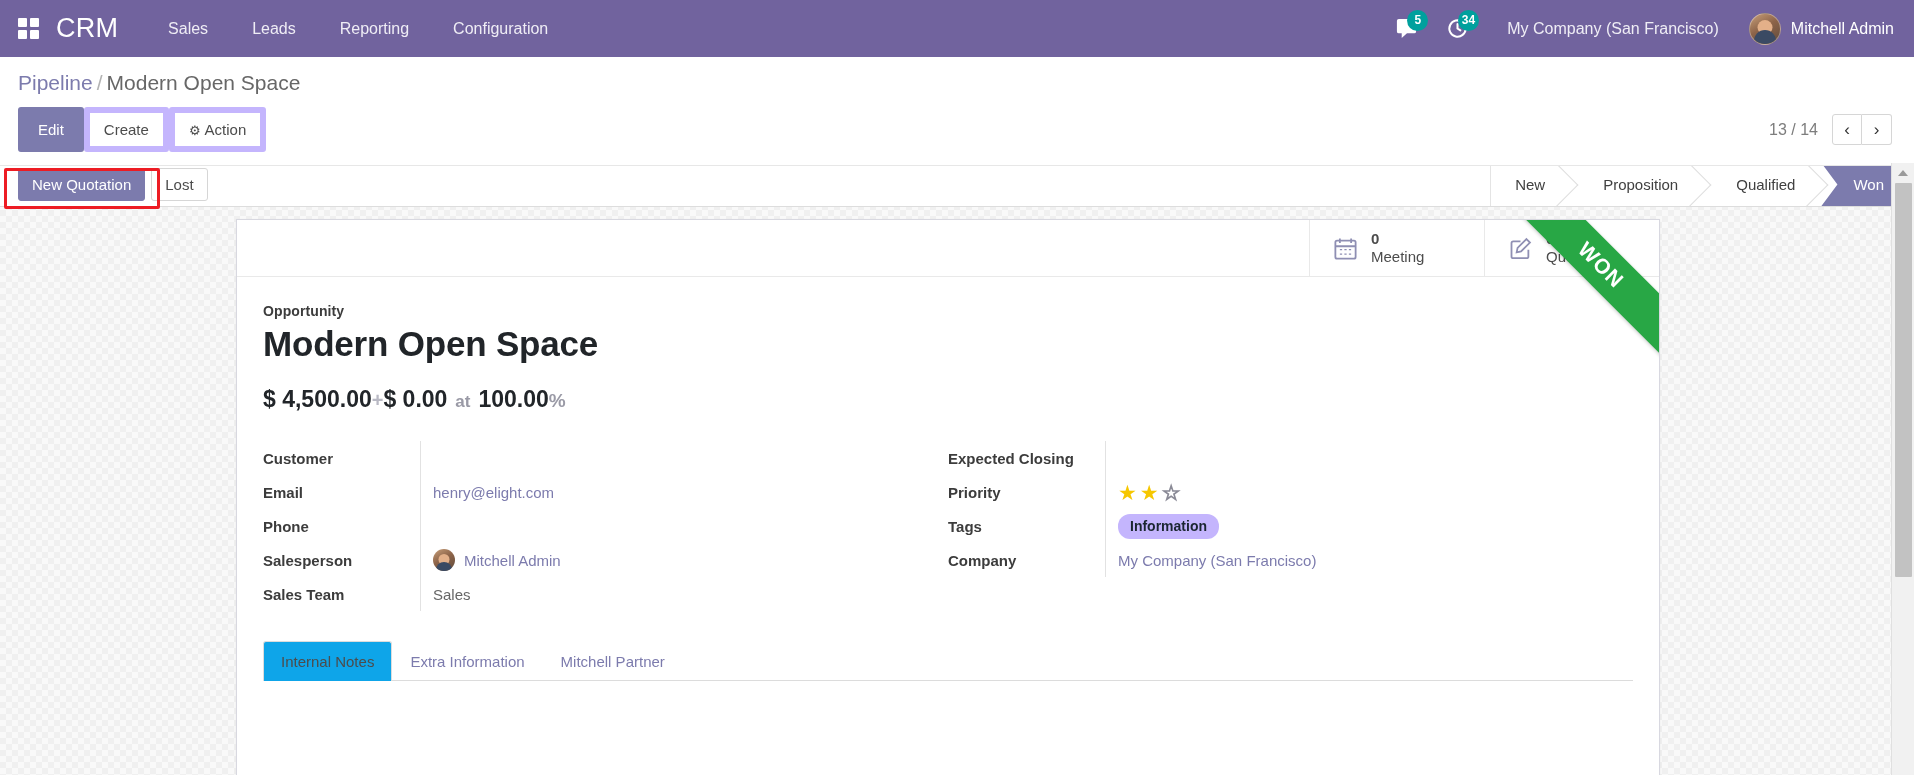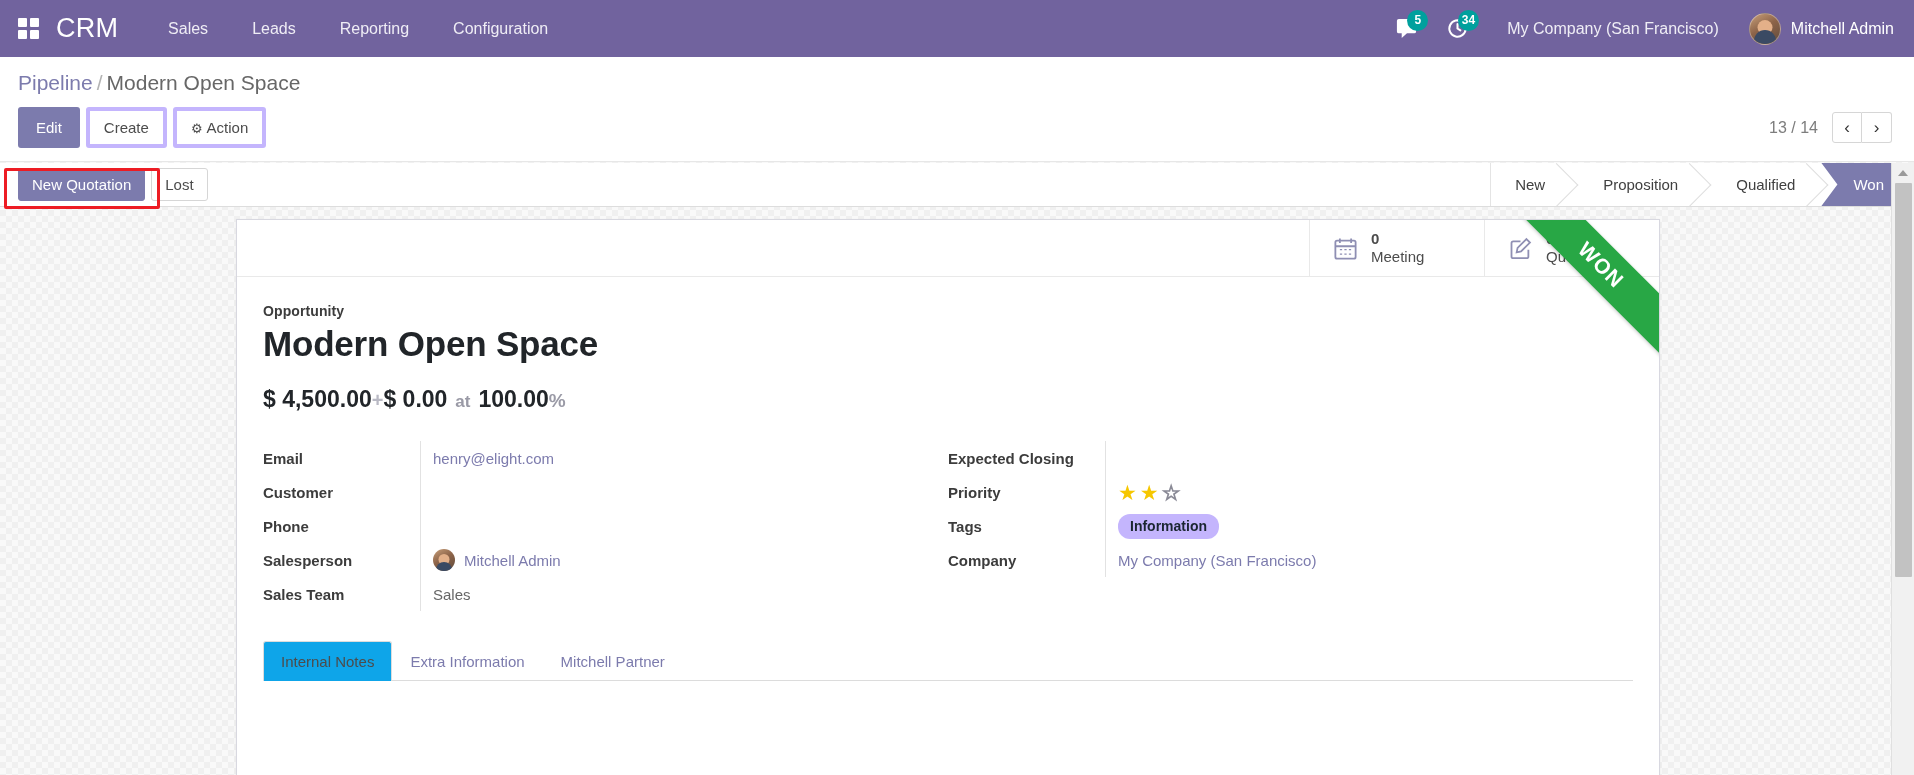--- a/index.html
+++ b/index.html
@@ -143,25 +143,24 @@
   .bc-sep { color: #b3b3b3; padding: 0 4px; }
   .bc-active { color: #676767; }
 
   .cp-row2 { display:flex; align-items:center; padding: 10px 0 13px; }
   .btn {
     font-family: "Liberation Sans", sans-serif;
     font-size: 15px;
     line-height: 1;
     padding: 9px 14px;
     border-radius: 3px;
-    border: 4px solid #c4b5fd;
+    border: 6px solid #c4b5fd;
     background: #ffffff;
     color: #4c4c4c;
     cursor: pointer;
-    margin-right: 6px;
     white-space: nowrap;
   }
   .btn-primary {
     background: #7c7bad;
     border-color: #7c7bad;
     color: #ffffff;
   }
   .gear-glyph { font-size: 13px; padding-right: 4px; }
 
   .pager-wrap {
@@ -623,29 +622,29 @@
           <span class="amount-at">at</span>
           <span>100.00</span>
           <span class="amount-pct">%</span>
         </div>
 
         <div class="form-cols">
 
           <div class="form-col">
 
             <div class="f-row">
+              <span class="f-label">Customer</span>
+              <span class="f-value"></span>
+            </div>
+
+            <div class="f-row">
               <span class="f-label">Email</span>
               <span class="f-value">
                 <span class="f-link">henry@elight.com</span>
               </span>
-            </div>
-
-            <div class="f-row">
-              <span class="f-label">Customer</span>
-              <span class="f-value"></span>
             </div>
 
             <div class="f-row">
               <span class="f-label">Phone</span>
               <span class="f-value"></span>
             </div>
 
             <div class="f-row">
               <span class="f-label">Salesperson</span>
               <span class="f-value">

